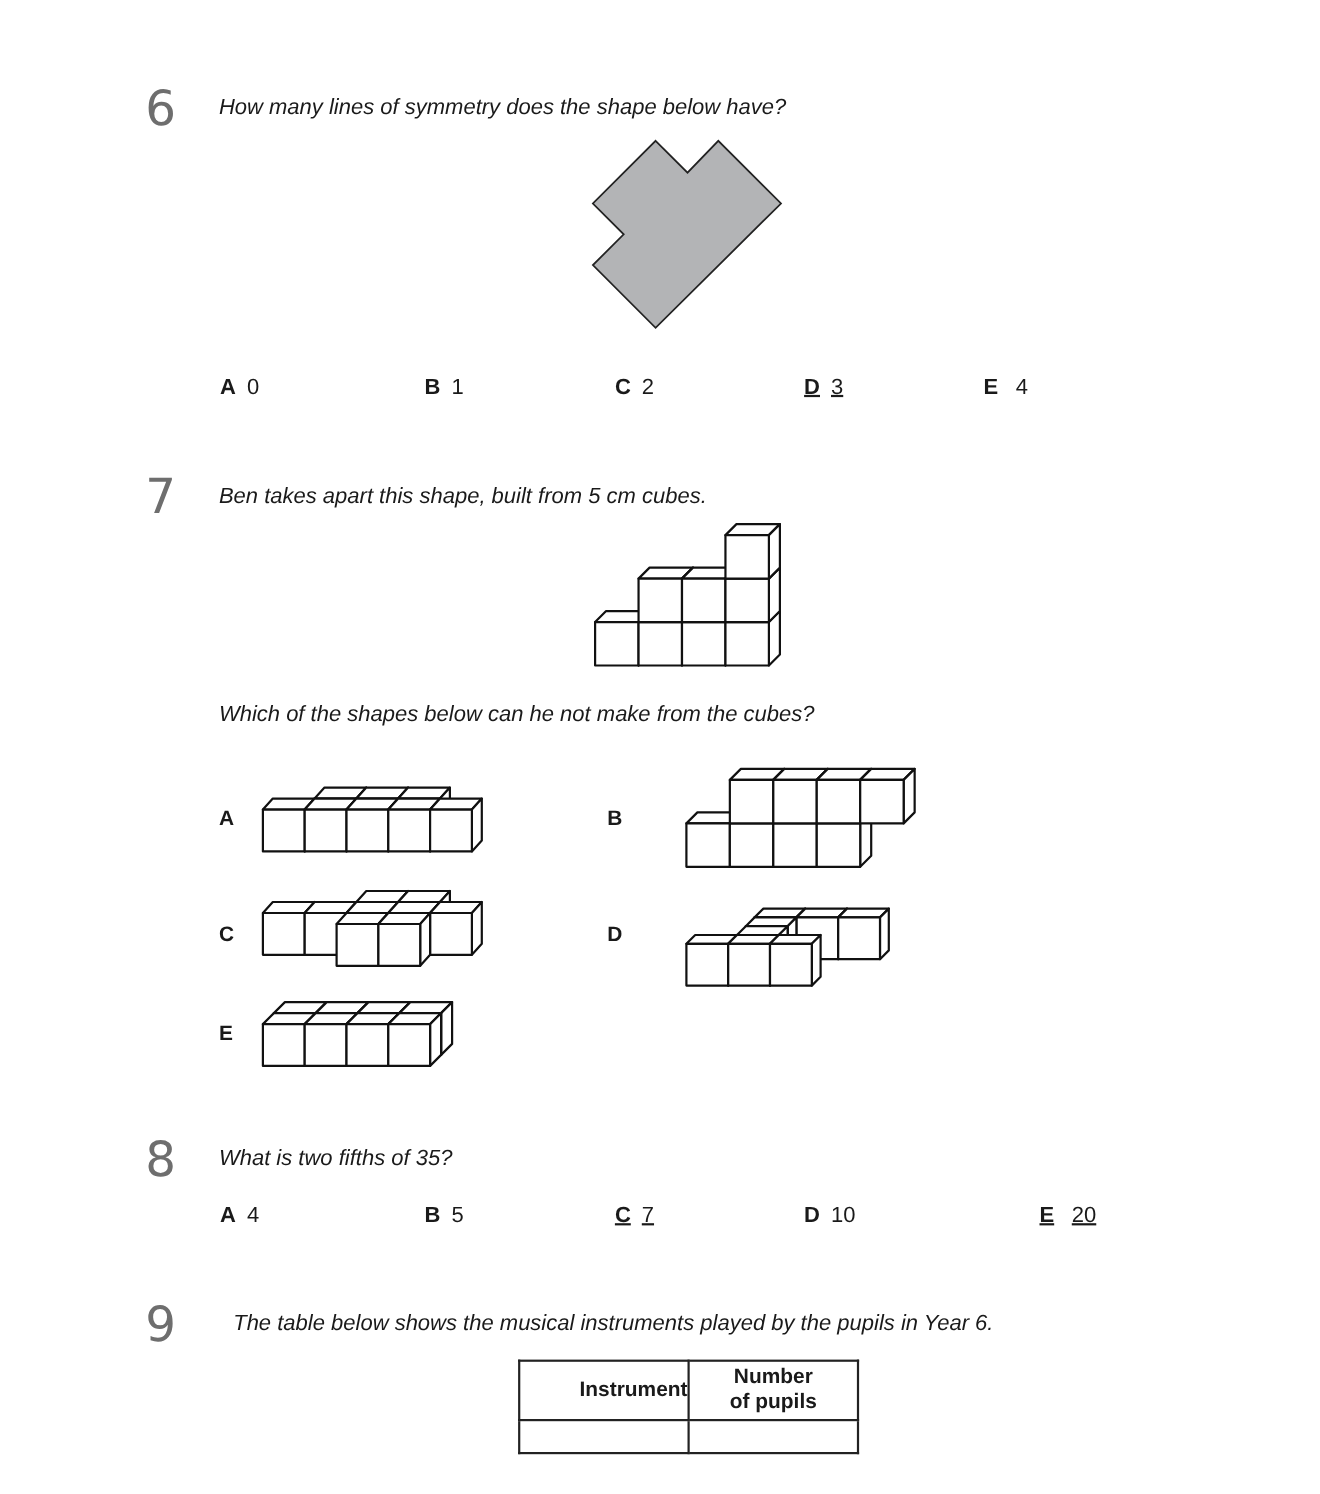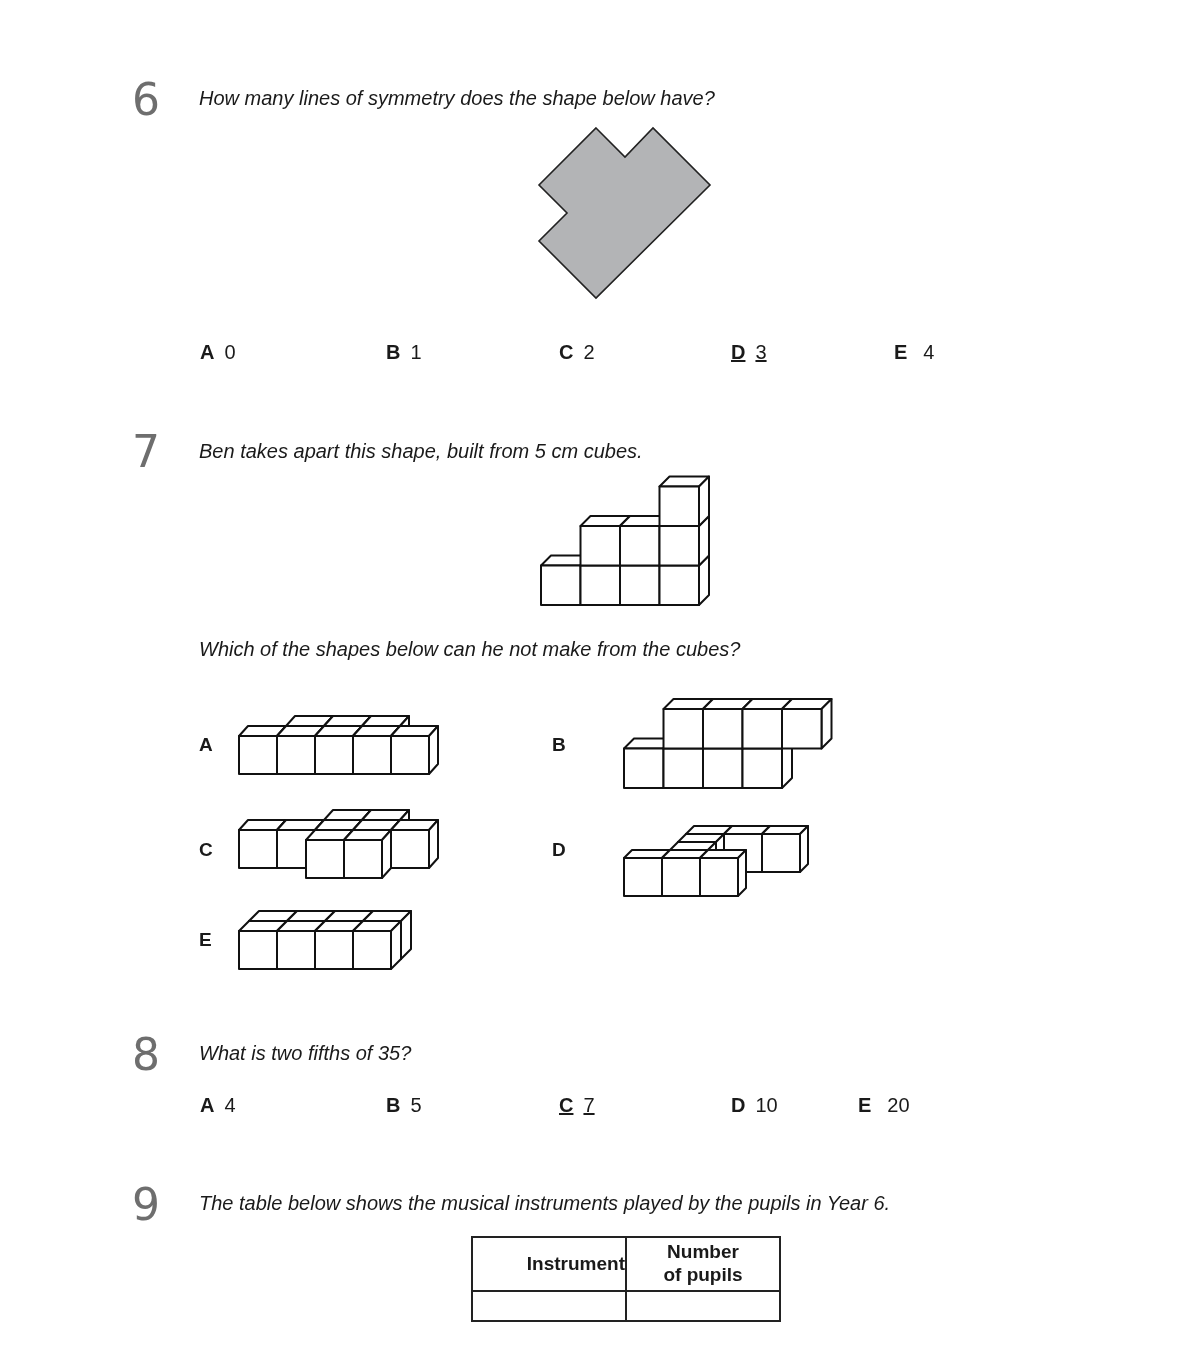--- a/index.html
+++ b/index.html
@@ -304,25 +304,25 @@
     </g>
   </svg>
 
 <div class="qnum" style="top:1033px;">8</div>
 <div class="qtext" style="top:1041px;">What is two fifths of 35?</div>
 <div>
   <div class="opt" style="left:200px; top:1078px;"><span class="letter">A</span><span>4</span></div>
   <div class="opt" style="left:386px; top:1078px;"><span class="letter">B</span><span>5</span></div>
   <div class="opt" style="left:559px; top:1078px;text-decoration:underline;"><span class="letter">C</span><span>7</span></div>
   <div class="opt" style="left:731px; top:1078px;"><span class="letter">D</span><span>10</span></div>
-  <div class="opt" style="left:858px; top:1078px;"><span class="letter" style="margin-right:16px;">E</span><span>20</span></div>
+  <div class="opt" style="left:945px; top:1078px;text-decoration:underline;"><span class="letter" style="margin-right:16px;">E</span><span>20</span></div>
 </div>
 
 <div class="qnum" style="top:1183px;">9</div>
-<div class="qtext" style="top:1191px;">The table below shows the musical instruments played by the pupils in Year 6.</div>
+<div class="qtext" style="top:1191px;margin-left:13px;">The table below shows the musical instruments played by the pupils in Year 6.</div>
 <table class="instr">
   <thead>
     <tr>
       <th class="c1">Instrument</th>
       <th class="c2"><span id="hdr2" style="display:inline-block; width:90px;">Number of pupils</span></th>
     </tr>
   </thead>
   <tbody>
     <tr>
       <td>&nbsp;</td>

